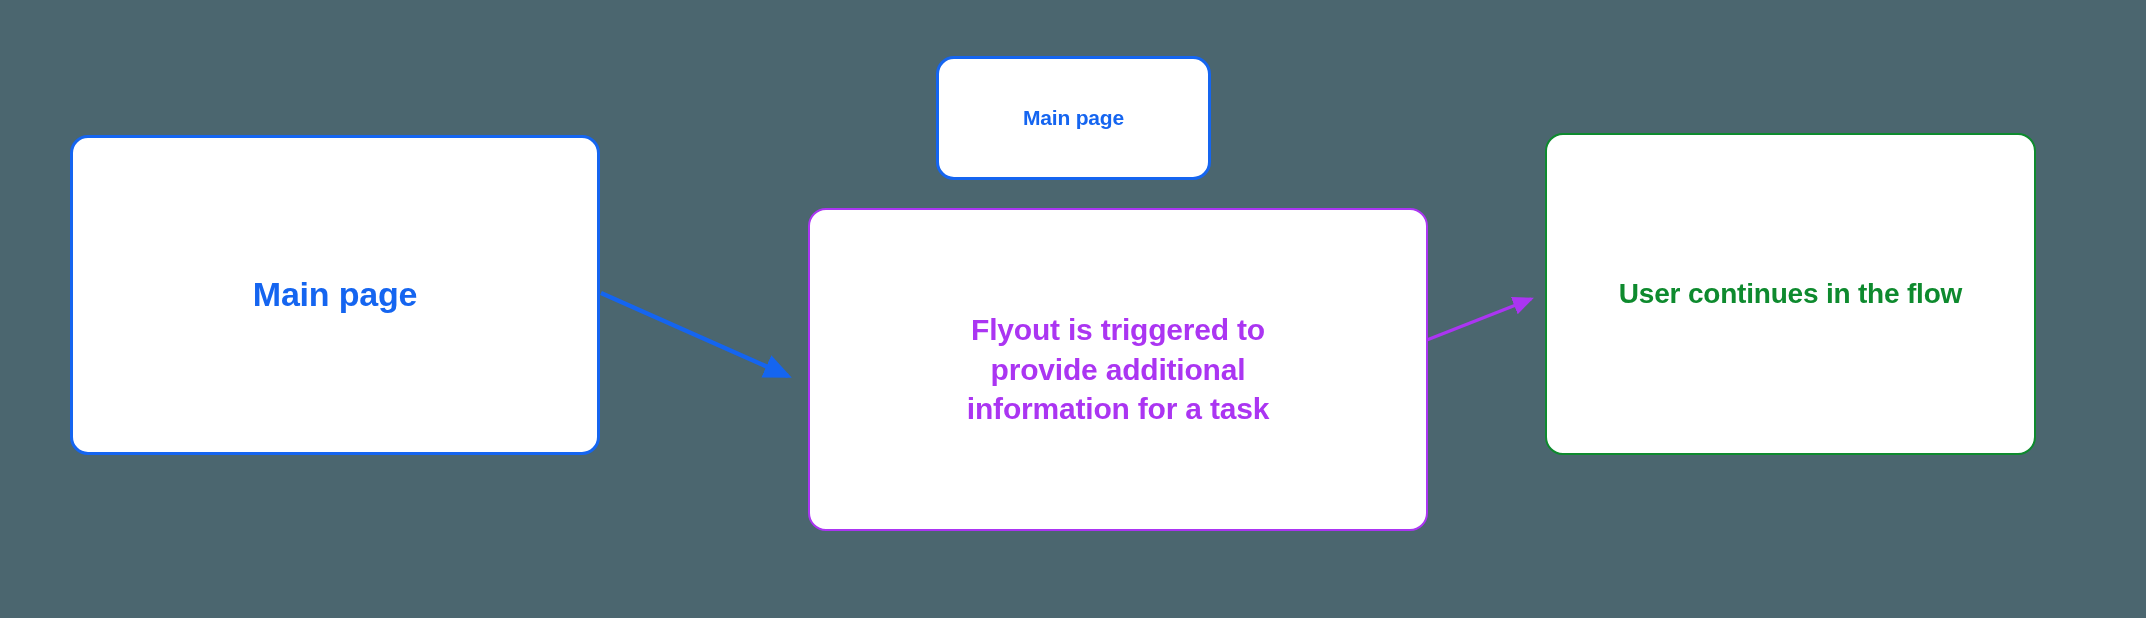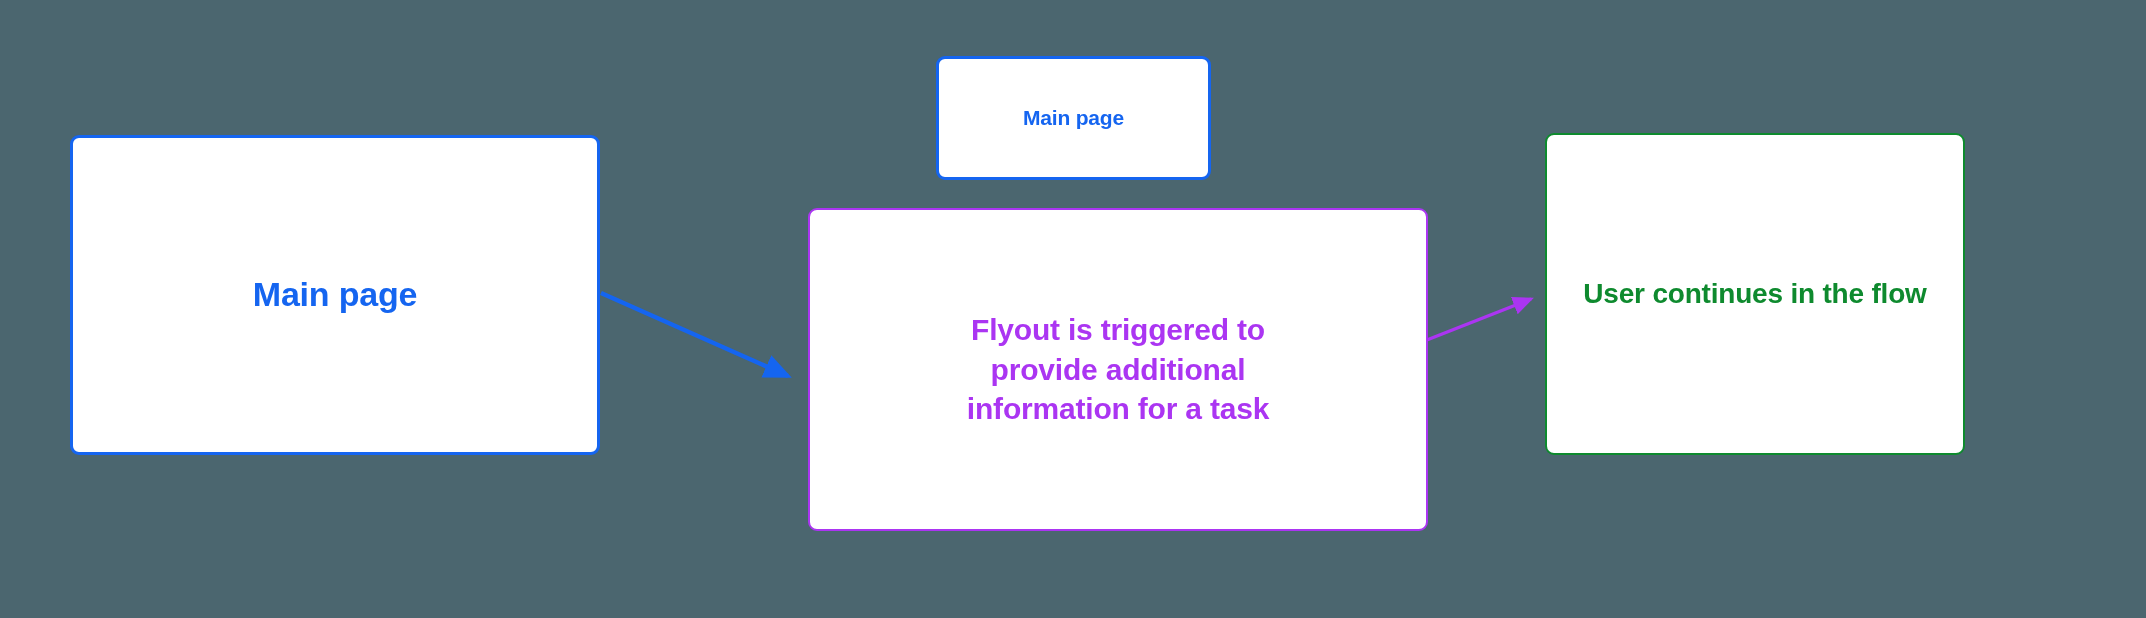--- a/index.html
+++ b/index.html
@@ -12,21 +12,21 @@
     width: 2146px;
     height: 618px;
     background: #4b666f;
     overflow: hidden;
     font-family: "Liberation Sans", sans-serif;
   }
   .node {
     position: absolute;
     box-sizing: border-box;
     background: #ffffff;
-    border-radius: 9px;
+    border-radius: 18px;
     display: flex;
     align-items: center;
     justify-content: center;
     text-align: center;
   }
   .node-label {
     font-weight: bold;
     letter-spacing: -0.2px;
     line-height: 1.22;
   }
@@ -69,21 +69,21 @@
     color: #ab35f2;
     font-size: 30px;
     line-height: 1.32;
     max-width: 380px;
   }
 
   
   #node-user-continues {
     left: 1545px;
     top: 133px;
-    width: 420px;
+    width: 491px;
     height: 322px;
     border: 2.5px solid #0e8a2e;
   }
   #node-user-continues .node-label {
     color: #0e8a2e;
     font-size: 28px;
   }
 
   
   #connectors {

